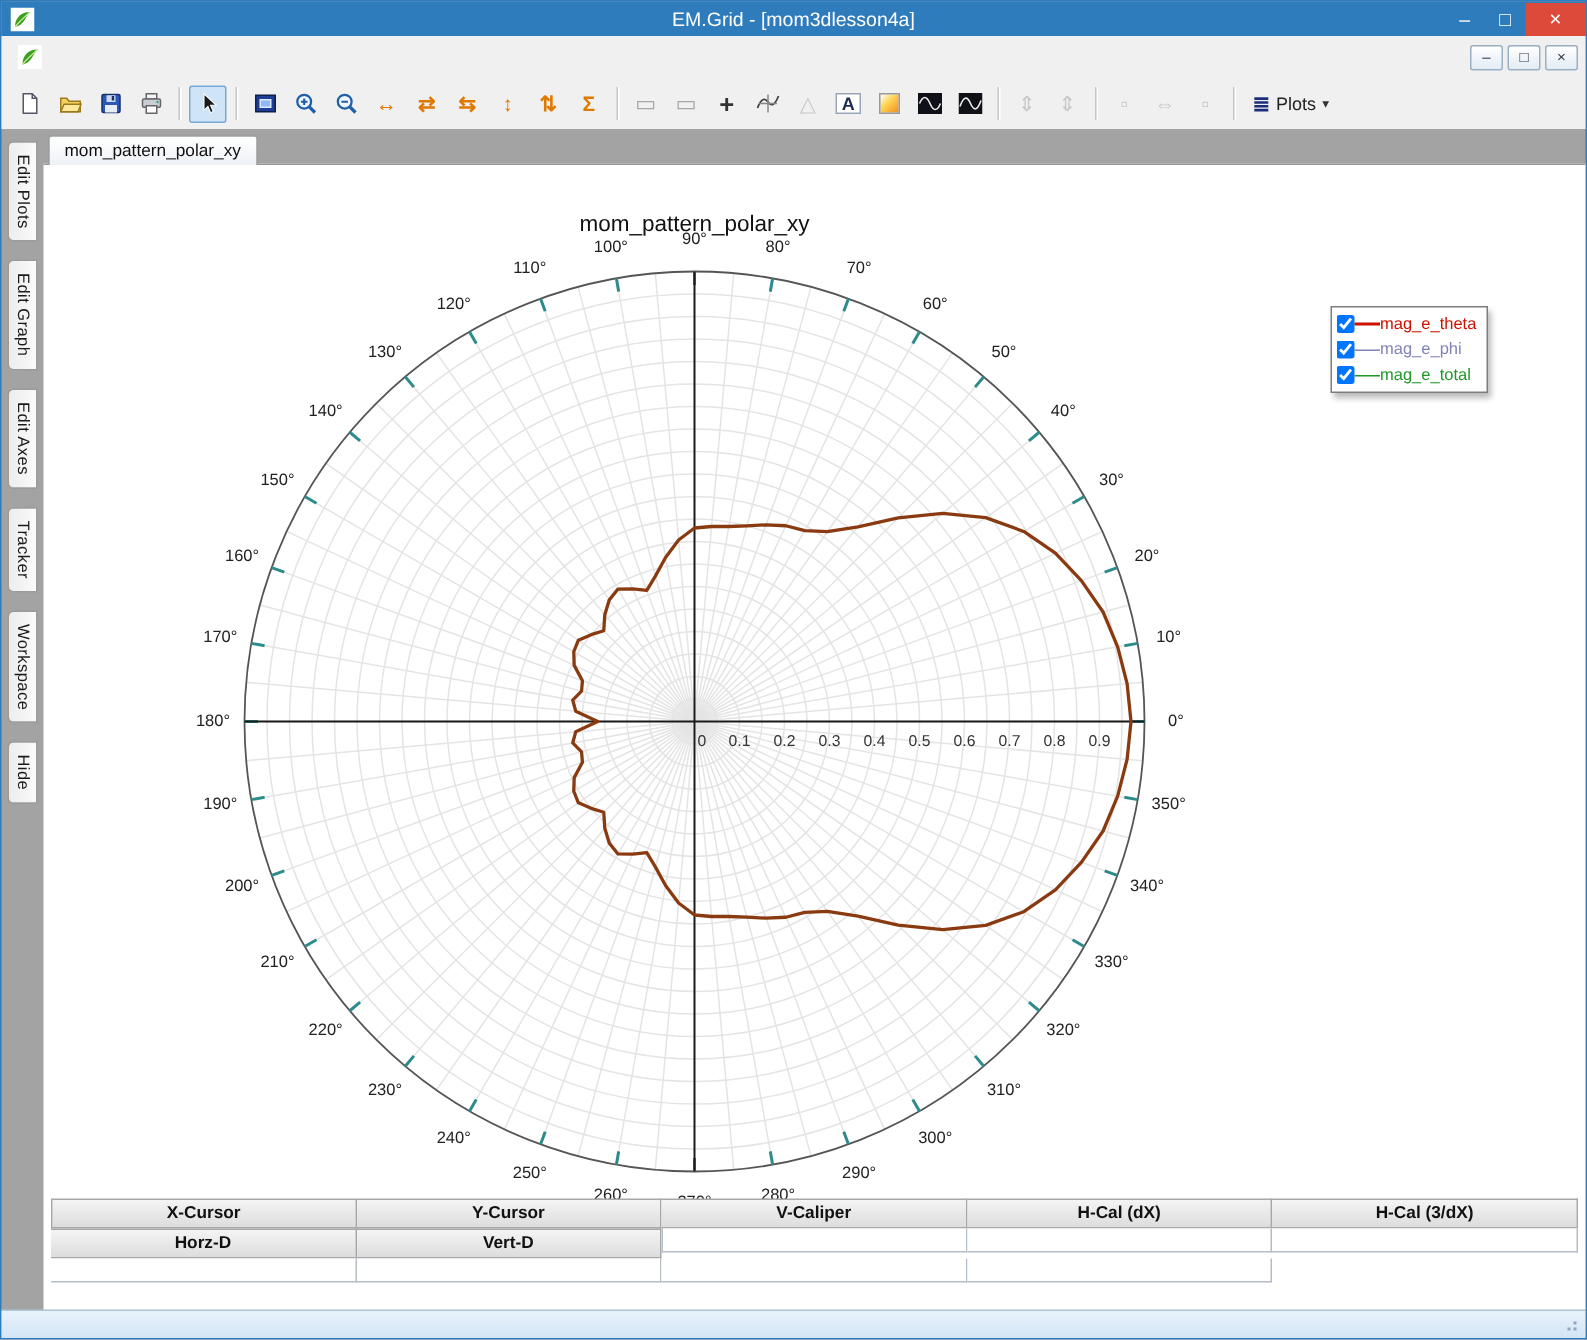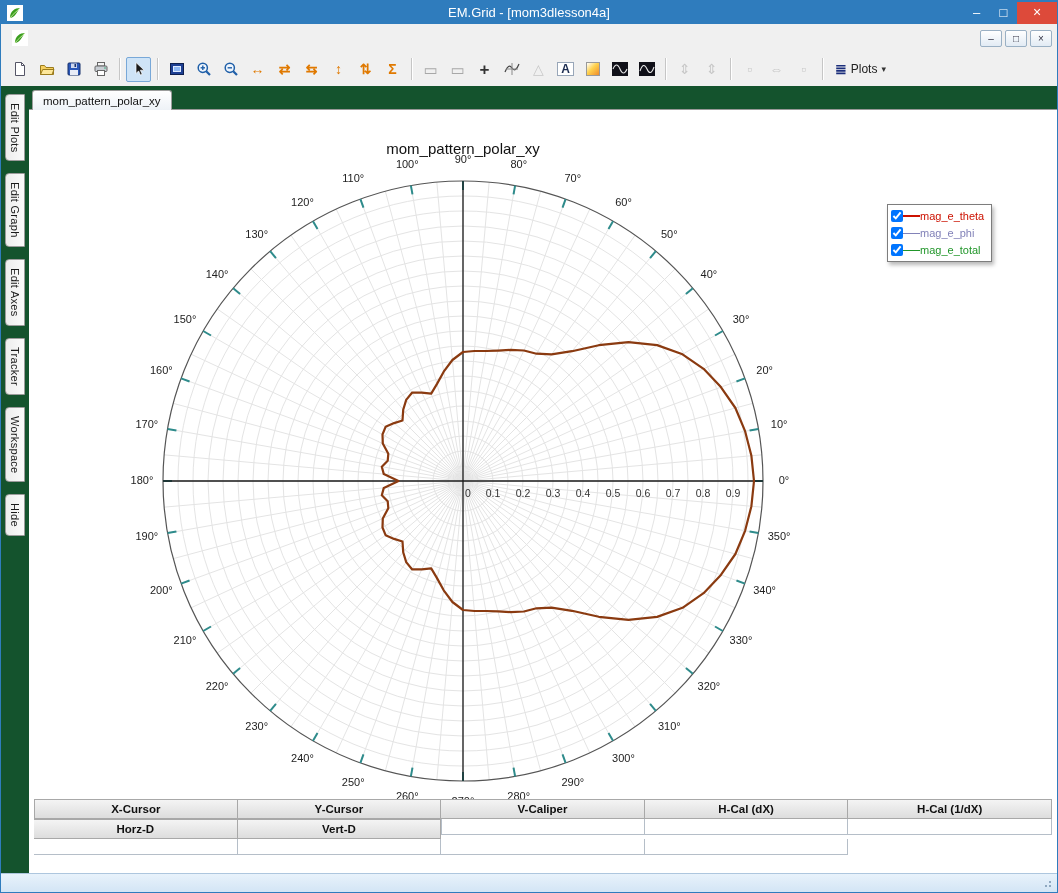--- a/index.html
+++ b/index.html
@@ -1,18 +1,18 @@
 <!DOCTYPE html>
 <html><head>
 <meta charset="utf-8">
 <style>
   html,body{margin:0;padding:0;background:#fff;}
   body{width:1058px;height:893px;overflow:hidden;font-family:"Liberation Sans",sans-serif;}
   *{box-sizing:border-box;}
-  .window{position:absolute;inset:0;border:1px solid #2f7cbd;background:#14532d;display:flex;flex-direction:column;}
+  .window{position:absolute;inset:0;border:1px solid #2f7cbd;background:#a3a3a3;display:flex;flex-direction:column;}
   
   .titlebar{height:23px;background:#2f7cbd;display:flex;align-items:center;position:relative;flex:0 0 auto;}
   .titlebar .title{position:absolute;left:0;right:0;text-align:center;color:#fff;font-size:13px;pointer-events:none;}
   .appicon{width:16px;height:16px;margin:0 6px;flex:0 0 auto;display:inline-flex;}
   .appicon svg{width:16px;height:16px;}
   .cap-btns{margin-left:auto;display:flex;z-index:2;}
   .cap{width:27px;height:22px;line-height:21px;text-align:center;color:#fff;font-size:13px;cursor:default;}
   .cap.close{width:40px;background:#dd4a3a;font-size:14px;}
   
   .menubar{height:28px;display:flex;align-items:center;padding:0 5px;background:#f0f0f0;flex:0 0 auto;}
@@ -444,21 +444,21 @@
               <input type="checkbox" checked="" style="">
               <span class="lsample" style="border-top: 1px solid rgb(33, 150, 42);"></span>
               <span style="color: rgb(33, 150, 42);">mag_e_total</span>
             </div>
           </div>
         <div class="readout" id="readout">
             <div class="rh first">X-Cursor</div>
             <div class="rh">Y-Cursor</div>
             <div class="rh">V-Caliper</div>
             <div class="rh">H-Cal (dX)</div>
-            <div class="rh">H-Cal (1/dX)</div>
+            <div class="rh">H-Cal (3/dX)</div>
             <div class="rh">Horz-D</div>
             <div class="rh">Vert-D</div>
             <div class="rv first"></div>
             <div class="rv"></div>
             <div class="rv"></div>
             <div class="rv"></div>
             <div class="rv"></div>
             <div class="rv"></div>
             <div class="rv"></div>
           </div>

